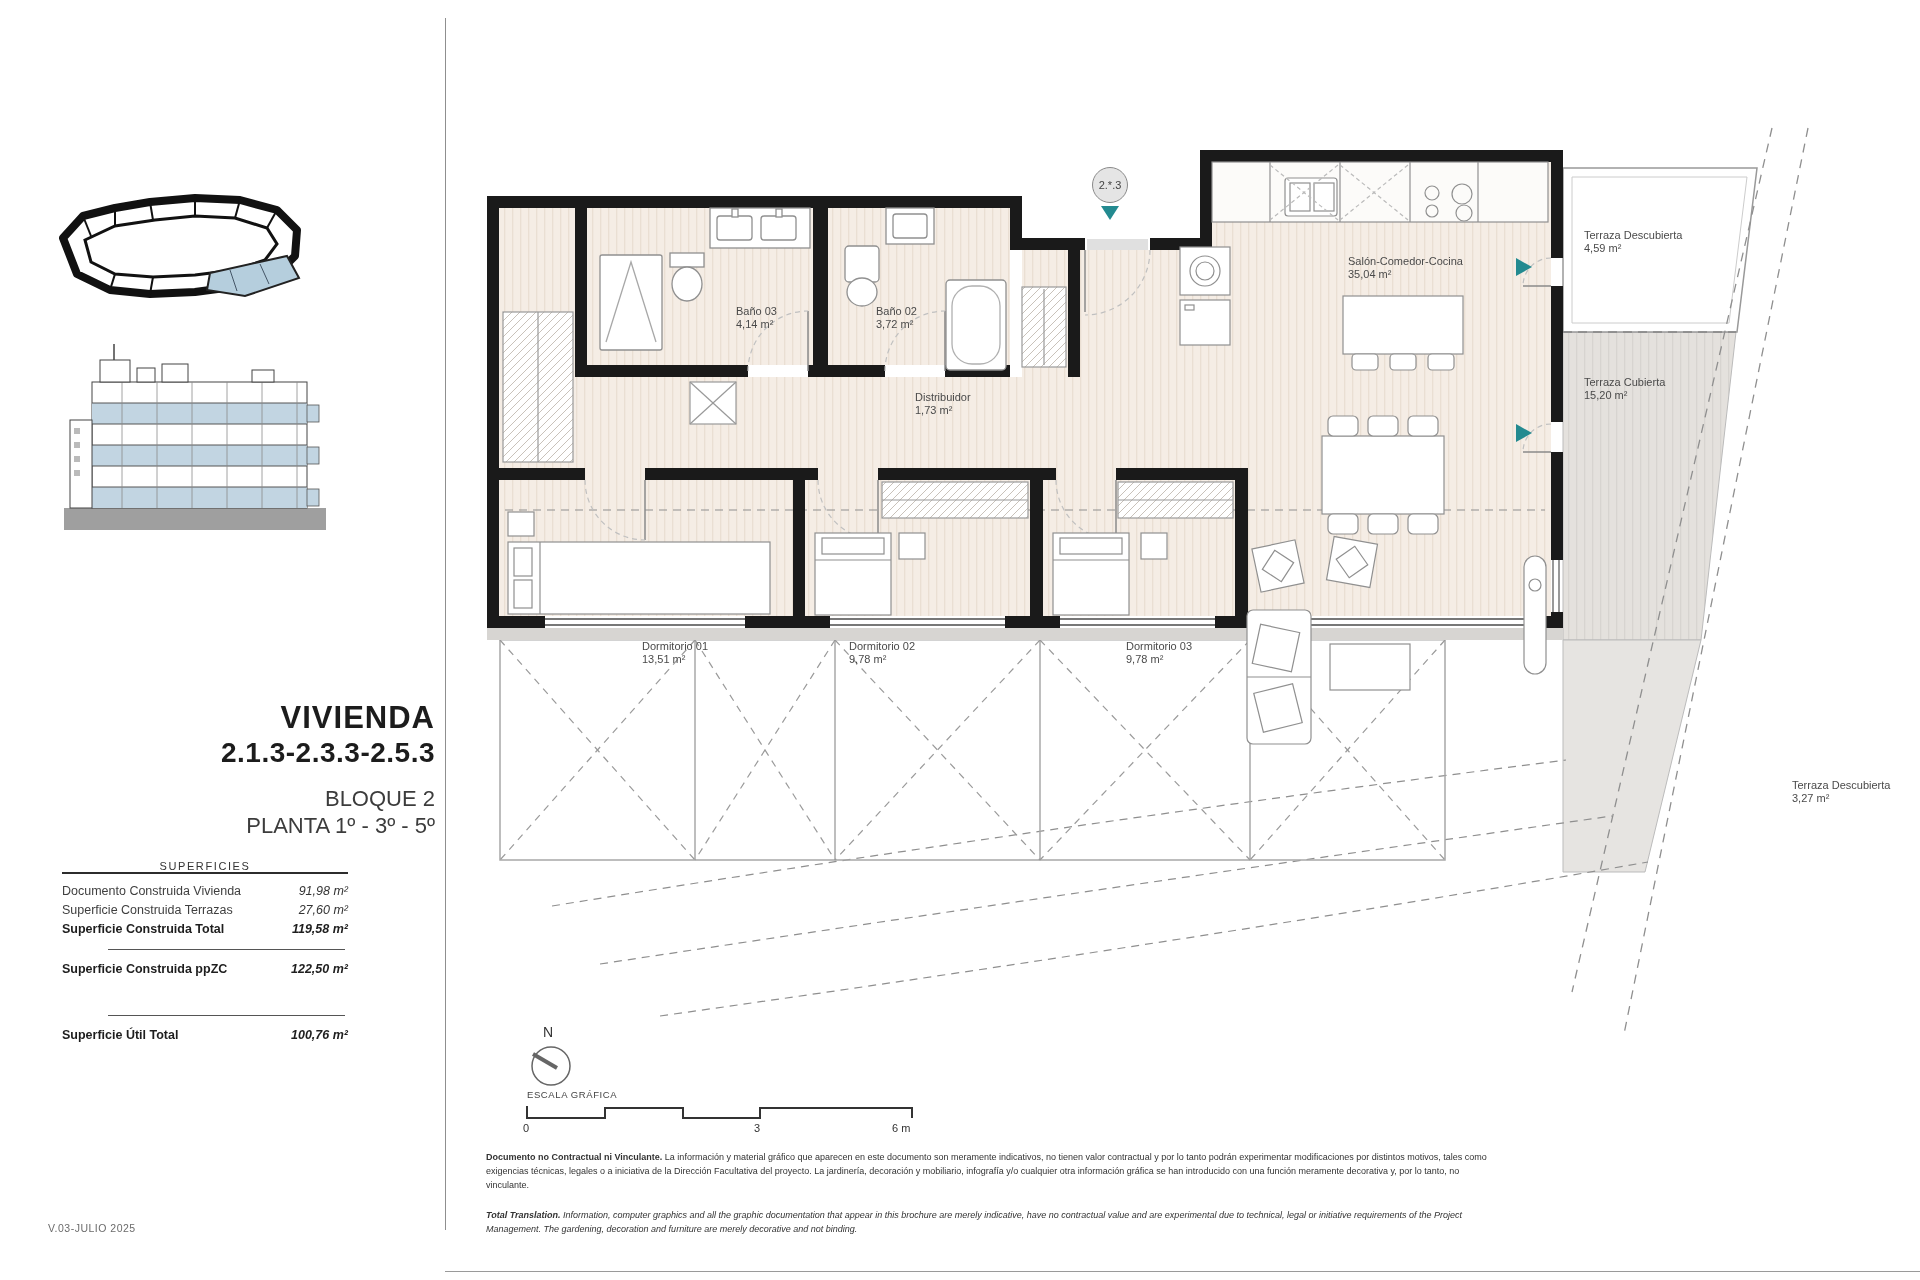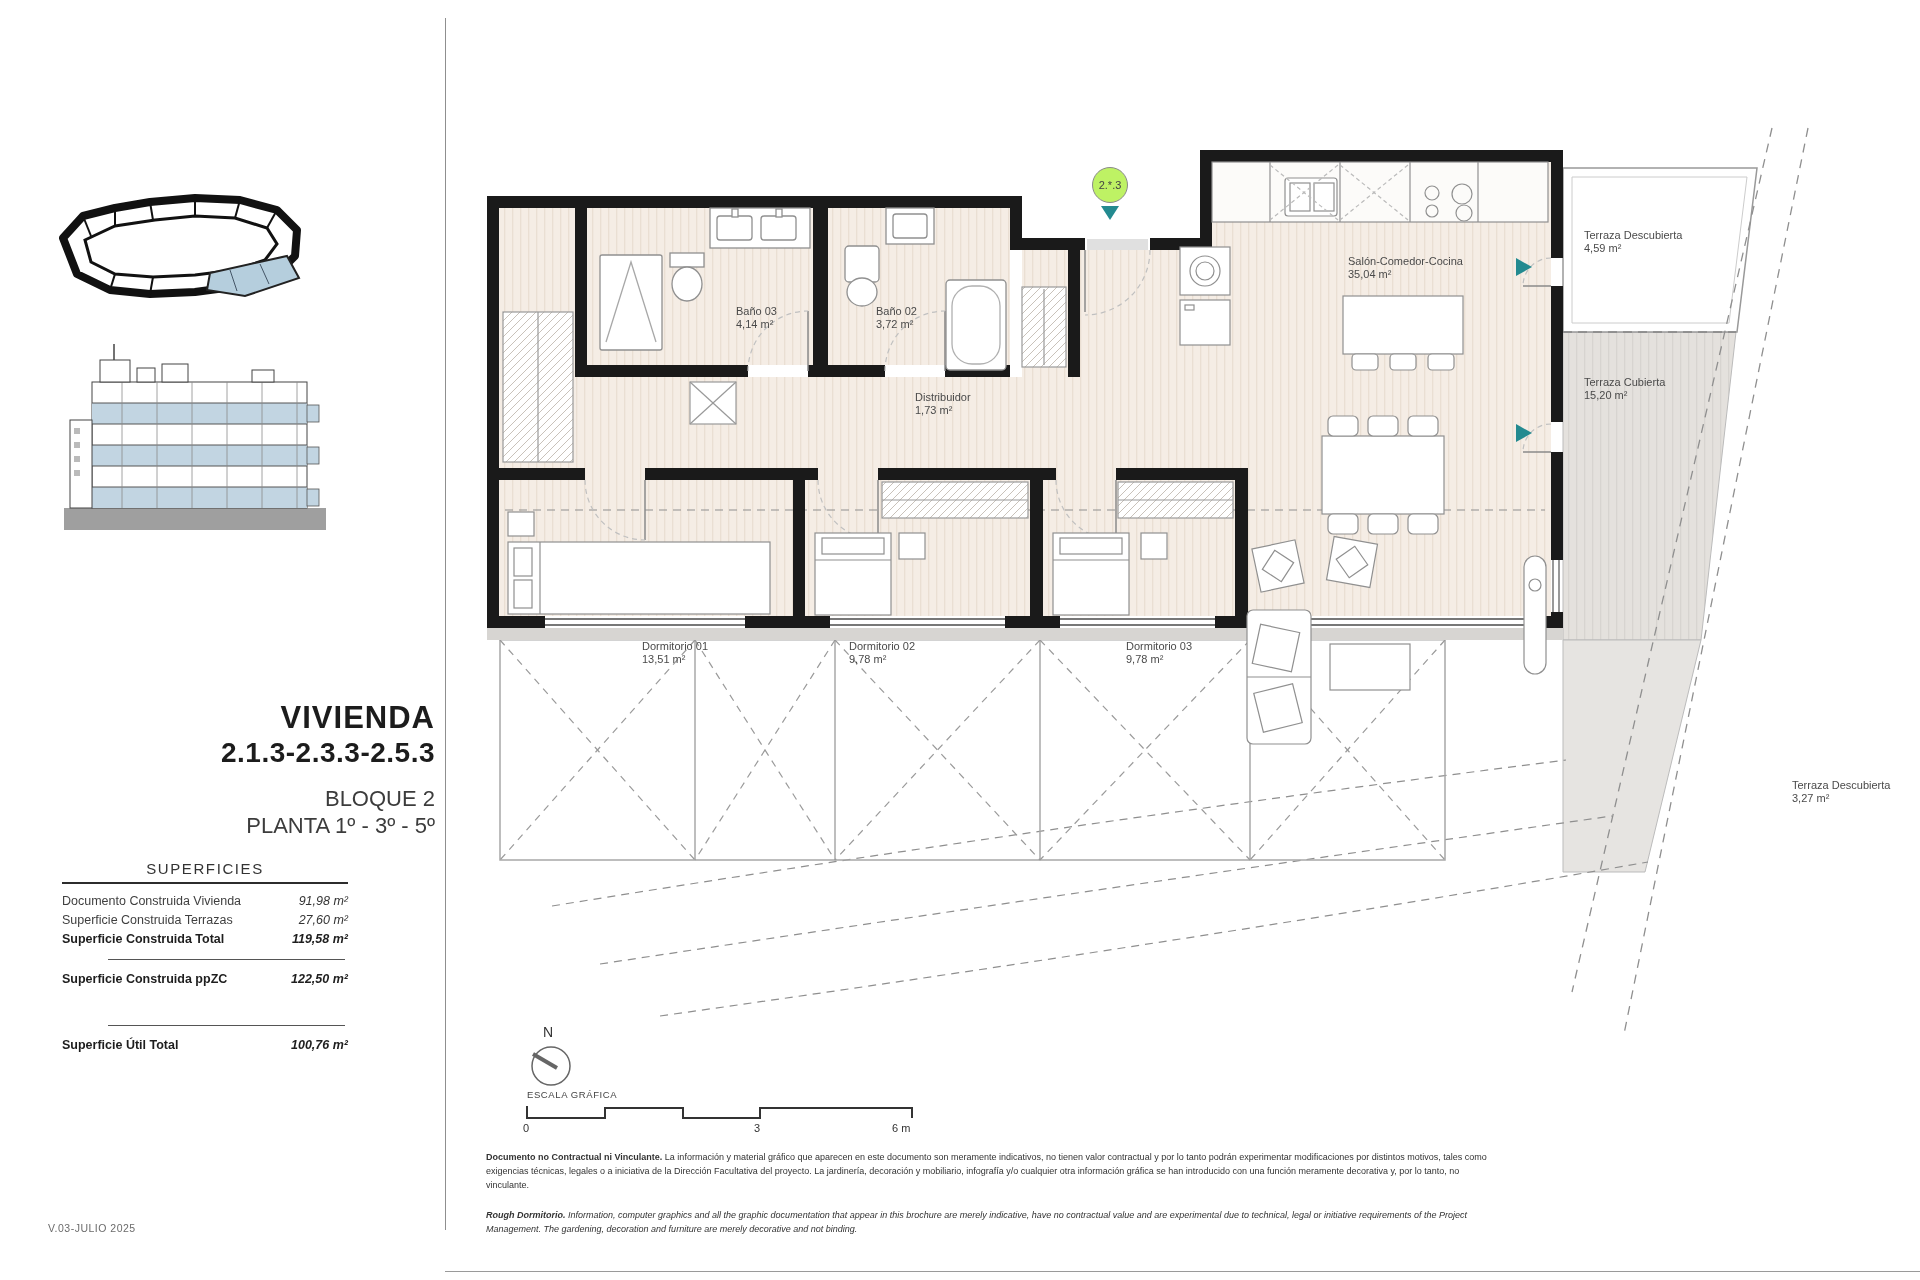--- a/index.html
+++ b/index.html
@@ -12,36 +12,36 @@
   #divider{position:absolute;left:445px;top:18px;width:1px;height:1212px;background:#8f8f8f;}
   #bottom-rule{position:absolute;left:445px;top:1271px;width:1475px;height:1px;background:#9a9a9a;}
 
   #title-block{position:absolute;left:55px;top:700px;width:380px;text-align:right;color:#1c1c1c;}
   #title-block .t1{font-size:31px;font-weight:bold;letter-spacing:1px;line-height:36px;}
   #title-block .t2{font-size:28px;font-weight:bold;letter-spacing:0.5px;line-height:34px;}
   #title-block .t3{font-size:22px;color:#3c3c3c;line-height:27px;margin-top:15px;}
   #title-block .t4{font-size:22px;color:#3c3c3c;line-height:27px;}
 
   #surface-table{position:absolute;left:62px;top:860px;width:286px;color:#3d3d3d;}
-  #surface-table .heading{text-align:center;font-size:15px;letter-spacing:1.6px;color:#333;padding-bottom:5px;}
+  #surface-table .heading{text-align:center;font-size:11px;letter-spacing:1.6px;color:#333;}
   #surface-table .toprule{border-top:2px solid #2c2c2c;margin-bottom:8px;}
   .srow{display:flex;justify-content:space-between;font-size:12.5px;line-height:19px;}
   .srow .lab{color:#3f3f3f;}
   .srow .val{font-style:italic;color:#333;}
   .srow.bold .lab,.srow.bold .val{font-weight:bold;color:#1e1e1e;}
   .innerrule{border:none;border-top:1.5px solid #555;width:237px;margin:10px 0 10px 46px;} .gap26{height:26px;}
 
   #version{position:absolute;left:48px;top:1222px;font-size:10.5px;letter-spacing:0.5px;color:#6b6b6b;}
 
   
   .room-label{position:absolute;font-size:11px;line-height:13px;color:#4a4a4a;white-space:nowrap;}
   .room-label span{display:block;}
 
   #unit-badge{position:absolute;left:1092px;top:167px;width:34px;height:34px;border:1.5px solid #8a8a8a;
-    border-radius:50%;background:#bef264;text-align:center;line-height:34px;font-size:11px;color:#444;}
+    border-radius:50%;background:#e5e5e5;text-align:center;line-height:34px;font-size:11px;color:#444;}
 
   #north-label{position:absolute;left:543px;top:1024px;font-size:14px;color:#333;}
   #escala-label{position:absolute;left:527px;top:1089px;font-size:9.5px;letter-spacing:0.6px;color:#444;}
   .scale-tick{position:absolute;top:1122px;font-size:11px;color:#333;}
 
   
   .disclaimer{position:absolute;left:486px;width:1010px;font-size:9px;line-height:14px;color:#333;}
   .disclaimer .lead{font-weight:bold;}
   #disclaimer-en{font-style:italic;}
 </style>
@@ -454,16 +454,16 @@
   <div id="north-label">N</div>
   <div id="escala-label">ESCALA GRÁFICA</div>
   <div class="scale-tick" style="left:523px;">0</div>
   <div class="scale-tick" style="left:754px;">3</div>
   <div class="scale-tick" style="left:892px;">6 m</div>
 
   <div class="disclaimer" style="top:1150px;" id="disclaimer-es">
     <span class="lead">Documento no Contractual ni Vinculante.</span><span> La información y material gráfico que aparecen en este documento son meramente indicativos, no tienen valor contractual y por lo tanto podrán experimentar modificaciones por distintos motivos, tales como exigencias técnicas, legales o a iniciativa de la Dirección Facultativa del proyecto. La jardinería, decoración y mobiliario, infografía y/o cualquier otra información gráfica se han introducido con una función meramente decorativa y, por lo tanto, no vinculante.</span>
   </div>
   <div class="disclaimer" style="top:1208px;" id="disclaimer-en">
-    <span class="lead">Rough Dormitorio.</span><span> Information, computer graphics and all the graphic documentation that appear in this brochure are merely indicative, have no contractual value and are experimental due to technical, legal or initiative requirements of the Project Management. The gardening, decoration and furniture are merely decorative and not binding.</span>
+    <span class="lead">Total Translation.</span><span> Information, computer graphics and all the graphic documentation that appear in this brochure are merely indicative, have no contractual value and are experimental due to technical, legal or initiative requirements of the Project Management. The gardening, decoration and furniture are merely decorative and not binding.</span>
   </div>
 
 </div>
 
 </body></html>

